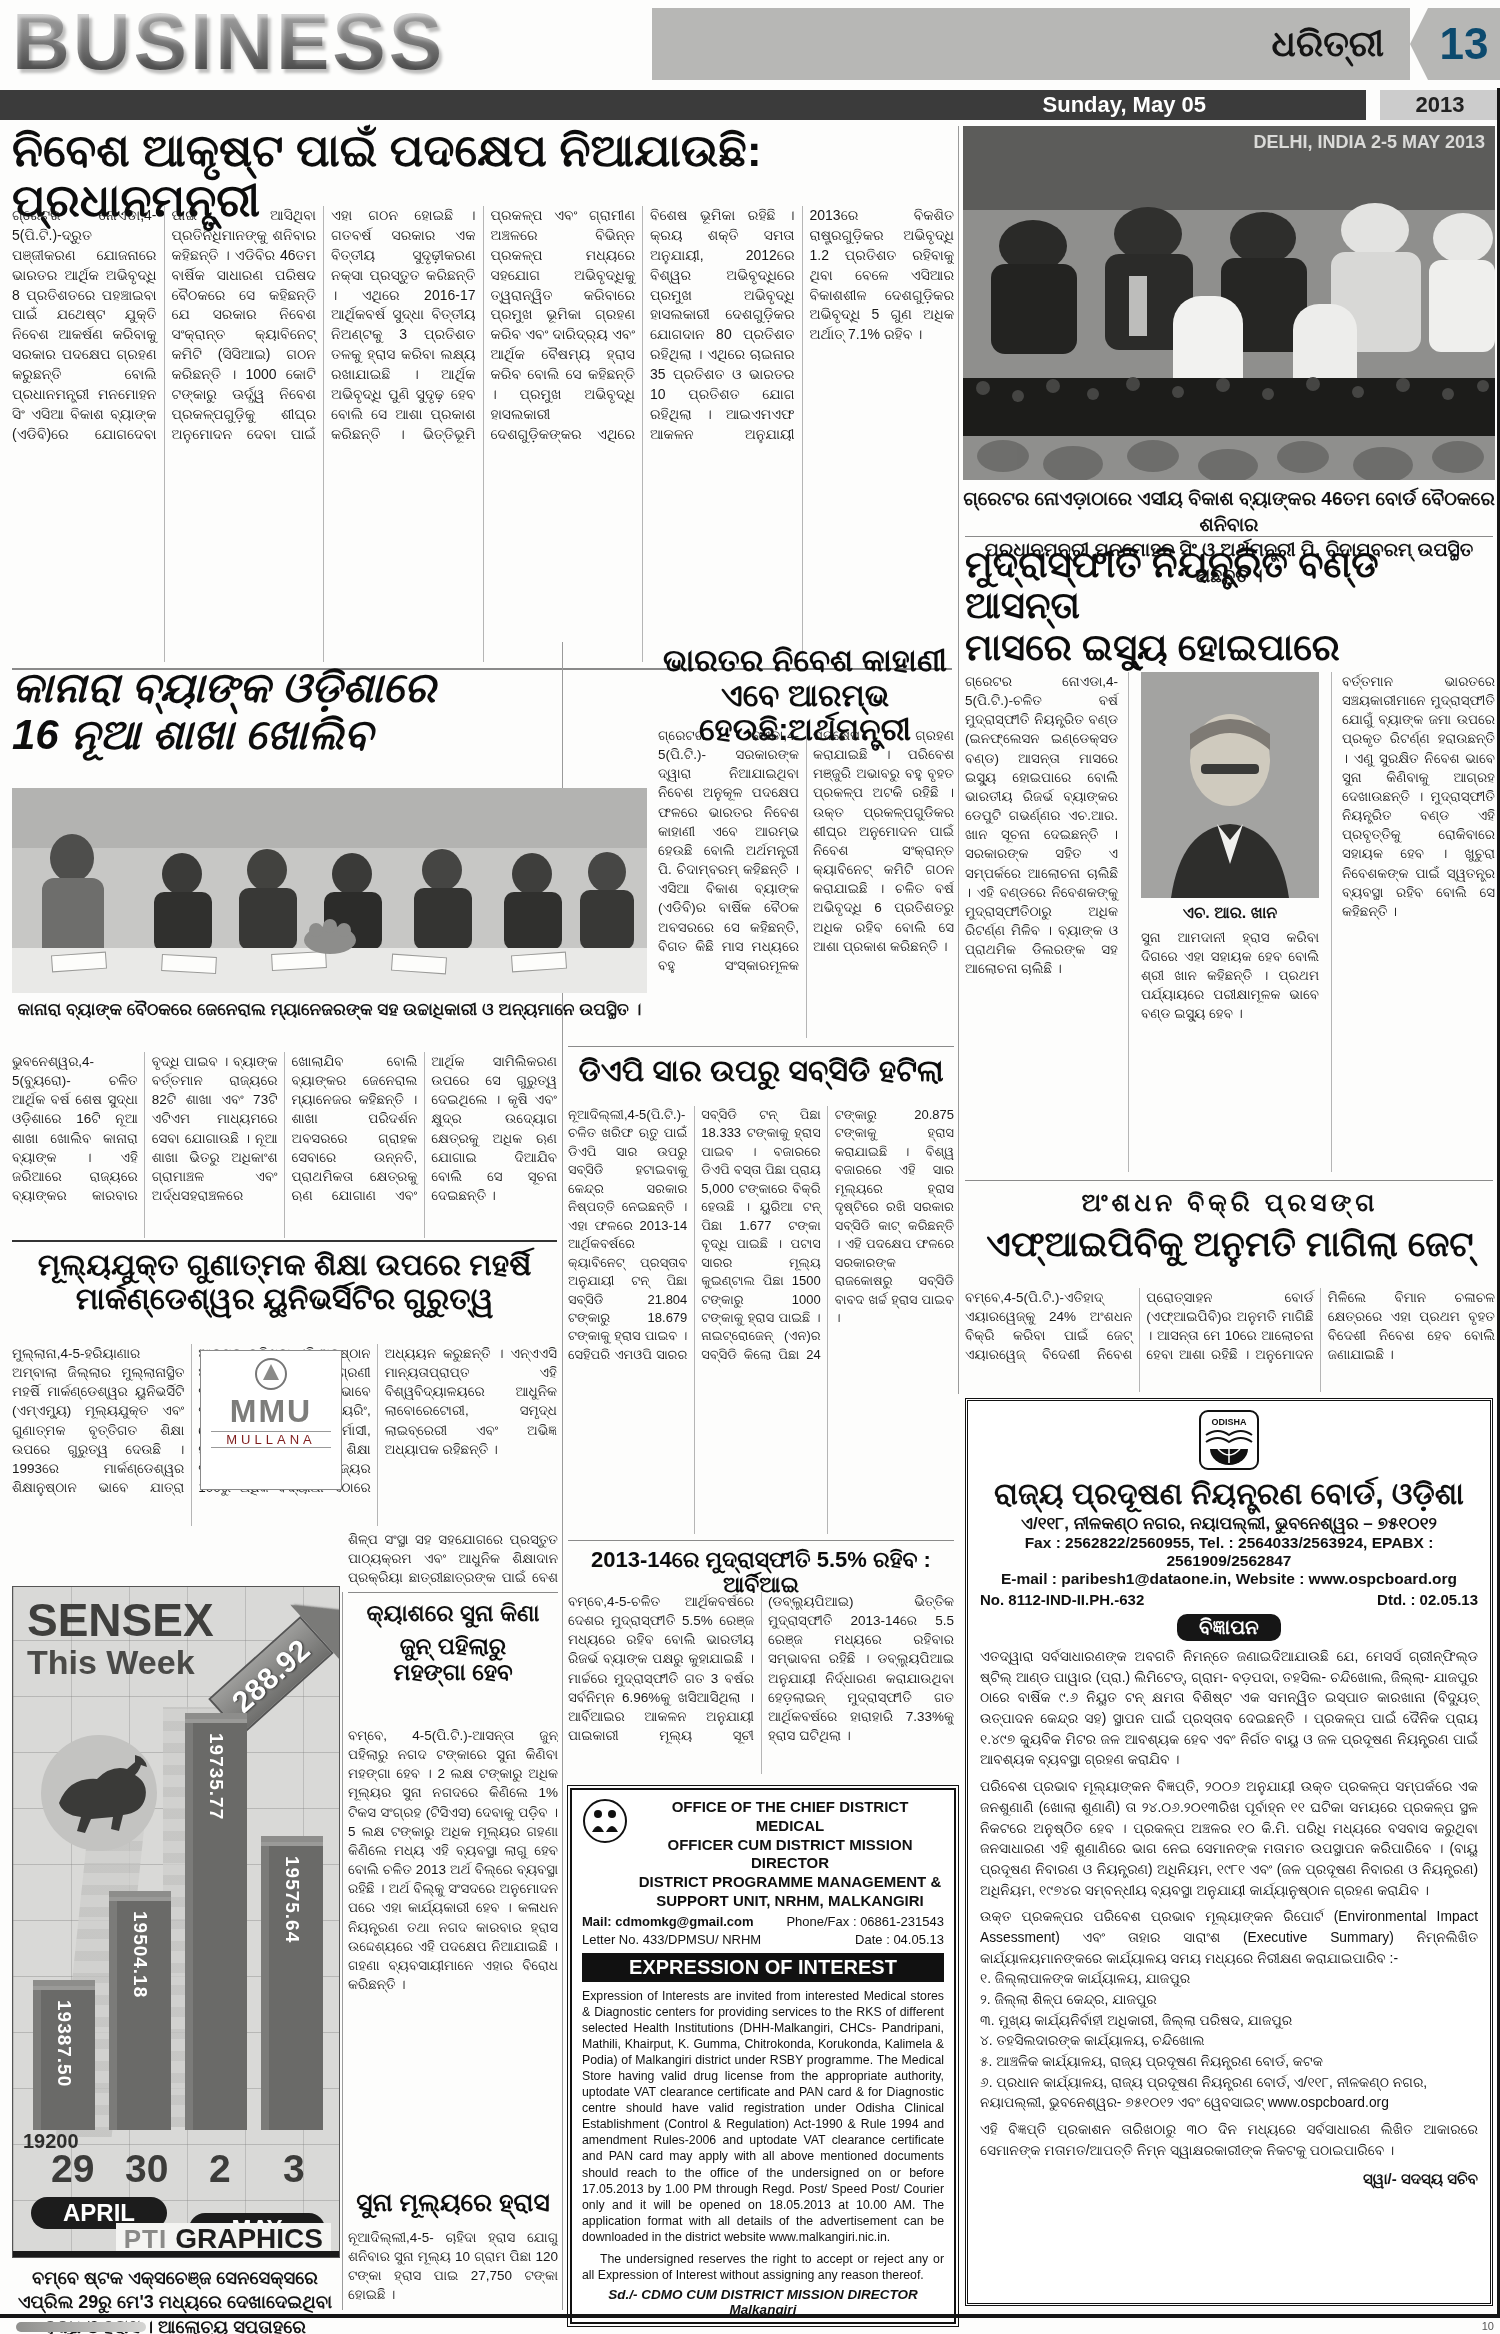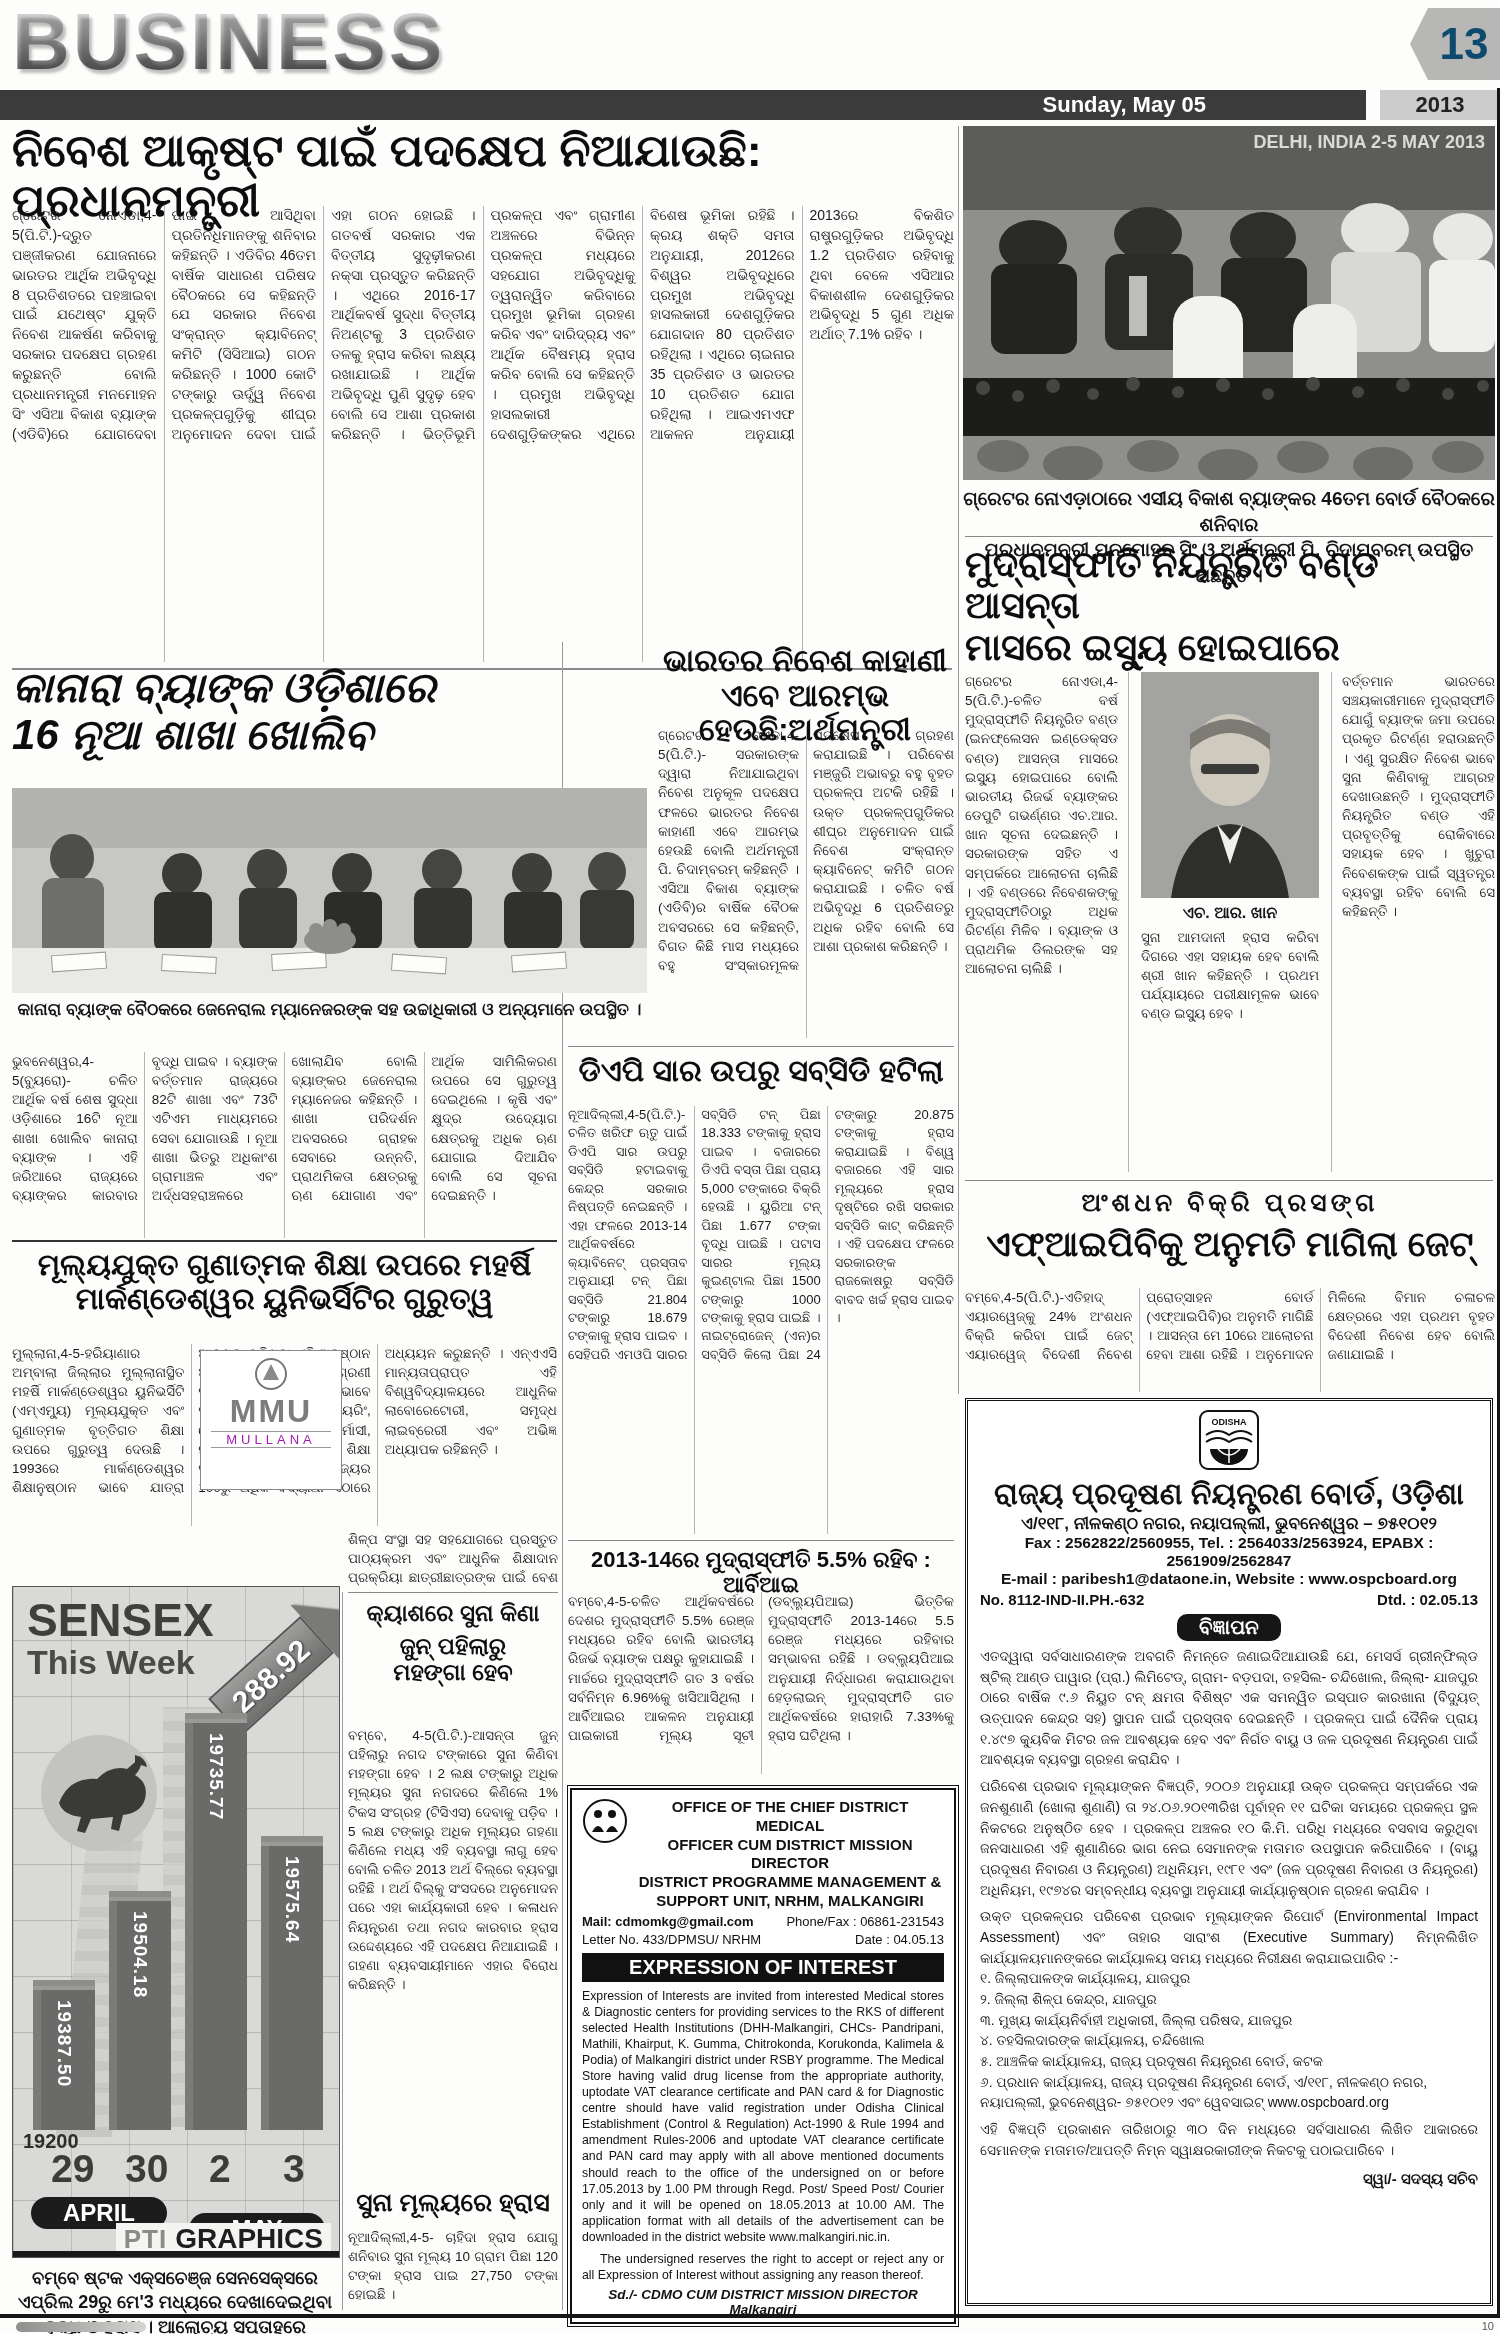--- a/index.html
+++ b/index.html
@@ -72,31 +72,34 @@
   .pcb-line{font-weight:700;font-size:15.5px;text-align:center;}
   .pcb-meta{display:flex;justify-content:space-between;font-weight:700;font-size:15px;margin-top:3px;}
   .badge{background:#161616;color:#fff;font-weight:800;font-size:20px;border-radius:10px;
          padding:2px 22px;display:inline-block;}
   .pcb-body{font-size:13.8px;line-height:1.5;text-align:justify;margin-top:6px;}
   .pcb-item{font-size:13.8px;line-height:1.5;}
   .pcb-sign{font-weight:800;font-size:15px;text-align:right;margin-top:8px;}
 
   .mmu-box{background:#fff;border:1px solid #8a8a8a;text-align:center;padding-top:6px;}
   .mmu-name{font-weight:900;font-size:32px;color:#7d7d7b;letter-spacing:2px;line-height:1;}
-  .mmu-sub{font-size:13px;letter-spacing:4px;color:#a21caf;border-top:1px solid #999;border-bottom:1px solid #999;margin:4px 10px 0;}
+  .mmu-sub{font-size:13px;letter-spacing:4px;color:#7f1d1d;border-top:1px solid #999;border-bottom:1px solid #999;margin:4px 10px 0;}
   .pti{font-weight:900;font-size:26px;color:#8a8a88;letter-spacing:1px;}
   .graphics{font-weight:800;font-size:28px;color:#1e1e1e;}
 </style>
 </head>
 <body>
 
 <div id="page">
 
   <div class="abs" style="left:12px;top:2px;width:640px;height:86px;">
     <span class="biz">BUSINESS</span>
+  </div>
+  <div class="abs mast-gray" style="left:652px;top:8px;width:758px;height:72px;display:flex;align-items:center;justify-content:flex-end;padding-right:26px;box-sizing:border-box;">
+    <span class="paper-name">ଧରିତ୍ରୀ</span>
   </div>
   <div class="abs" style="left:1410px;top:8px;width:0;height:0;border-top:36px solid transparent;border-bottom:36px solid transparent;border-right:18px solid #b7b7b5;"></div>
   <div class="abs mast-gray" style="left:1428px;top:8px;width:72px;height:72px;display:flex;align-items:center;justify-content:center;">
     <span class="page-no">13</span>
   </div>
   <div class="abs datebar" style="left:0;top:90px;width:1366px;height:30px;display:flex;align-items:center;justify-content:flex-end;padding-right:160px;box-sizing:border-box;">
     <span>Sunday, May 05</span>
   </div>
   <div class="abs yearbox" style="left:1380px;top:90px;width:120px;height:30px;display:flex;align-items:center;justify-content:center;">
     <span>2013</span>

